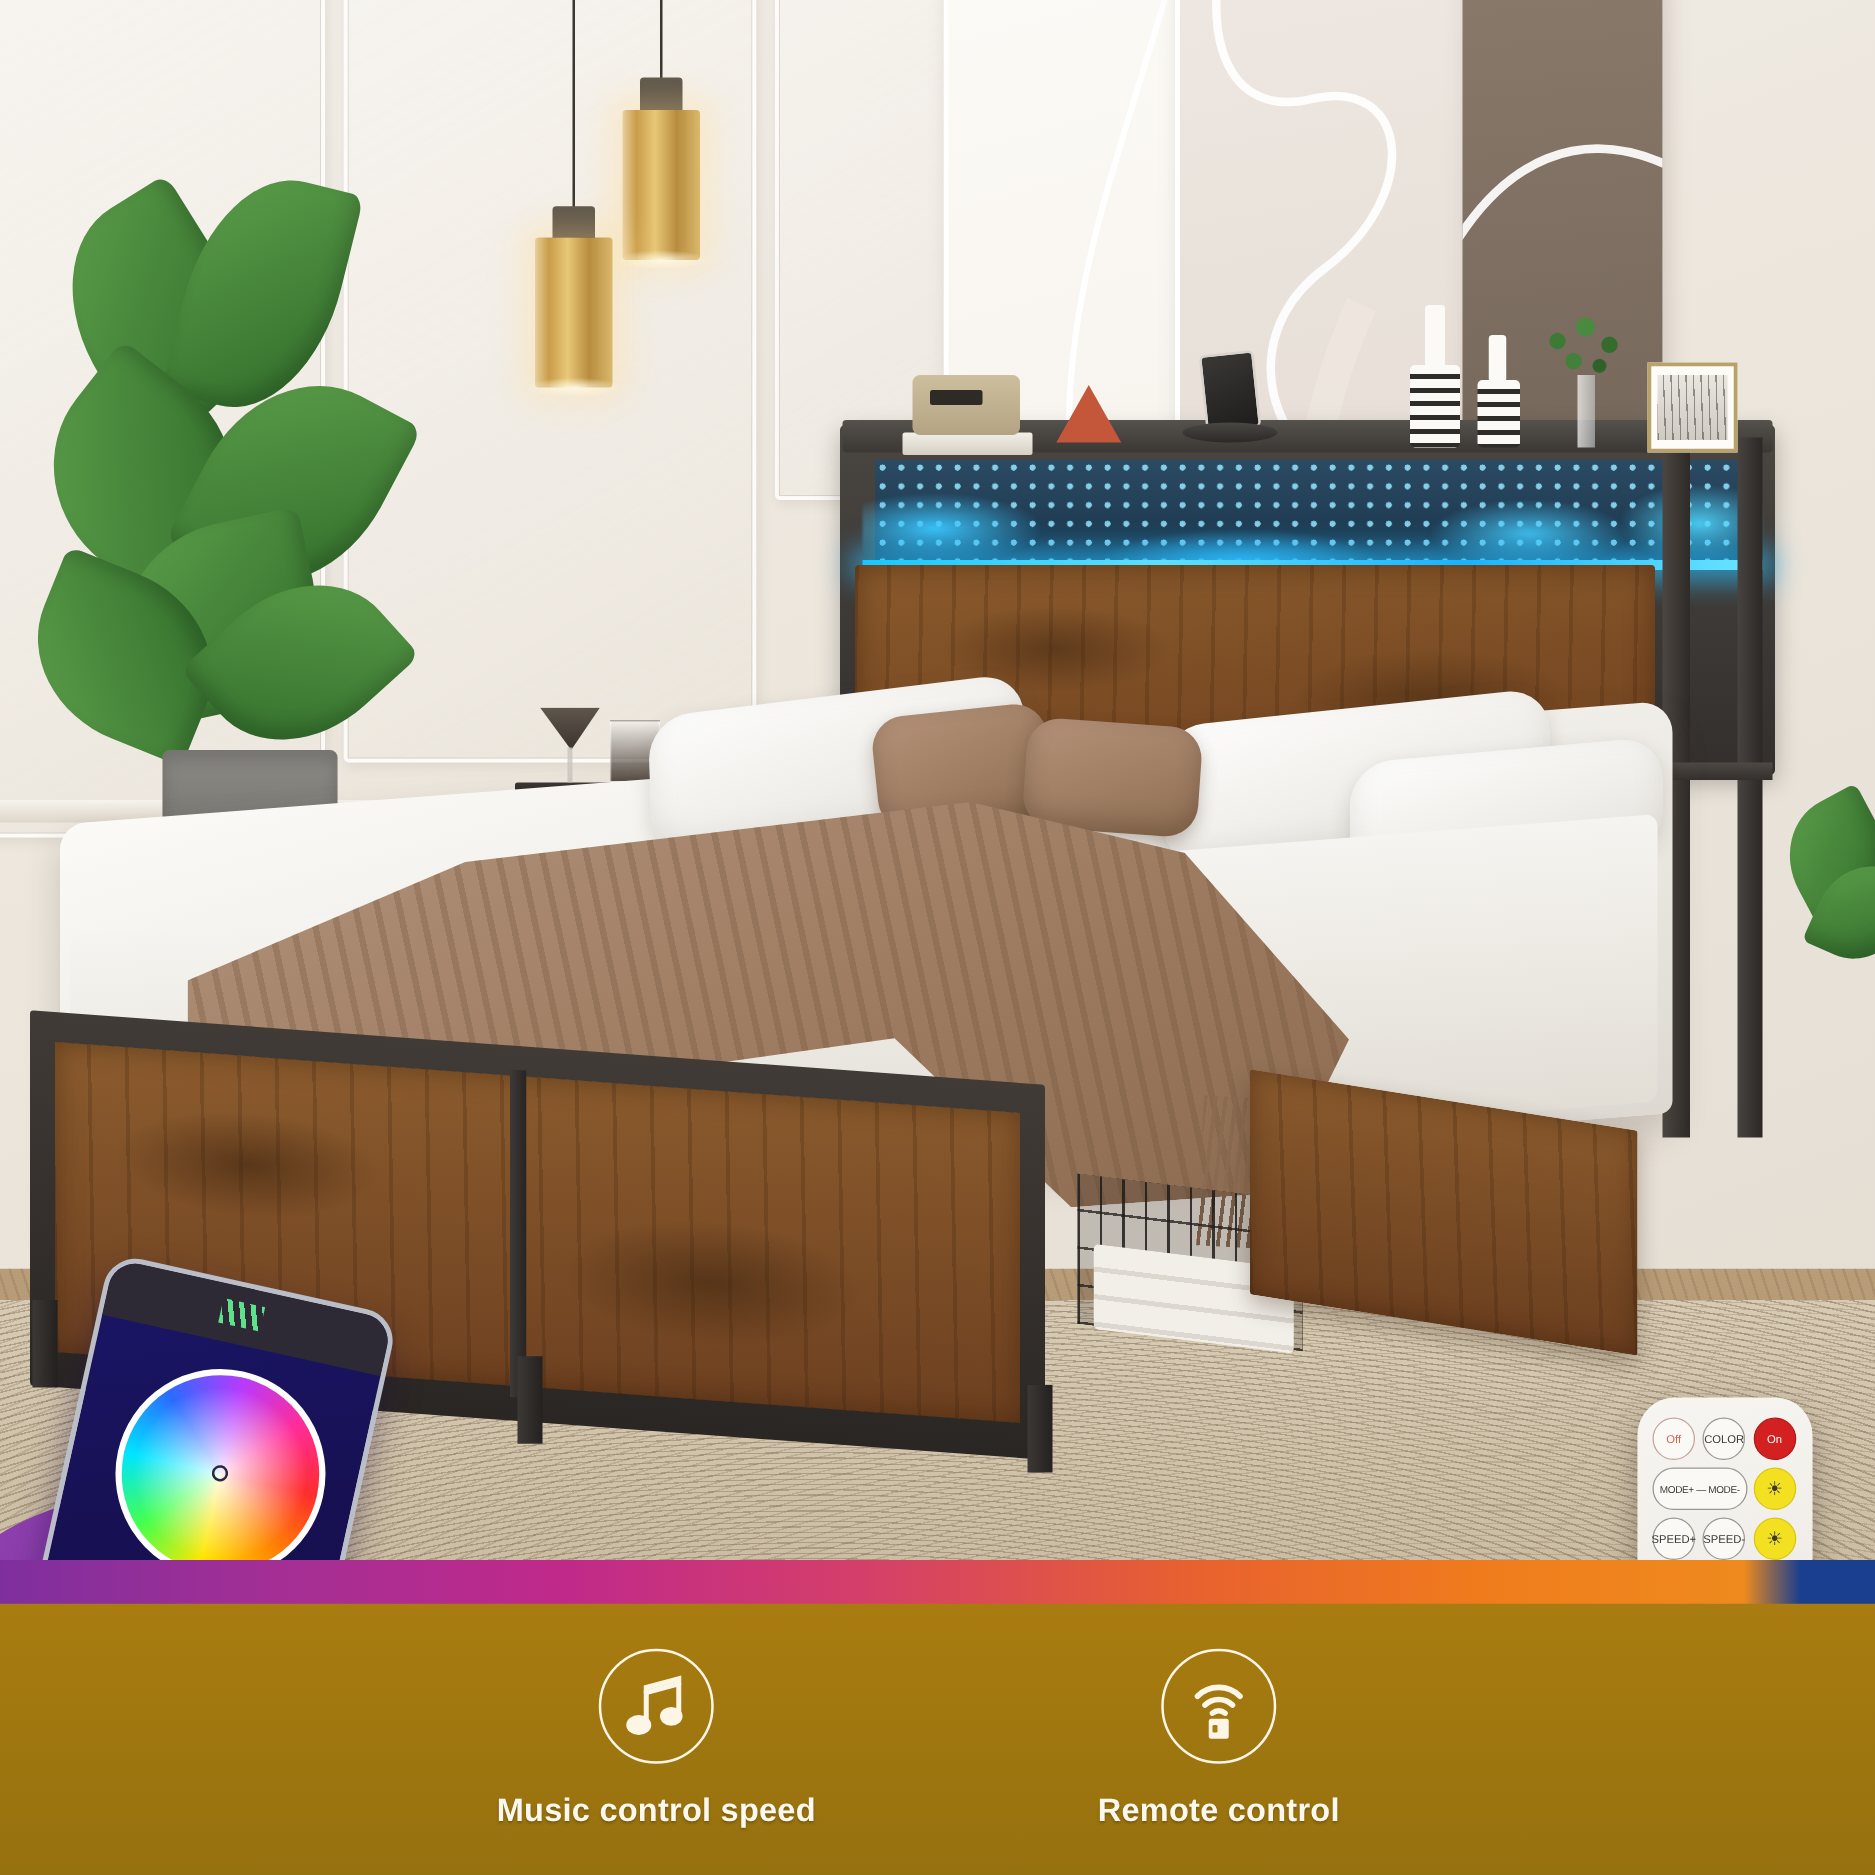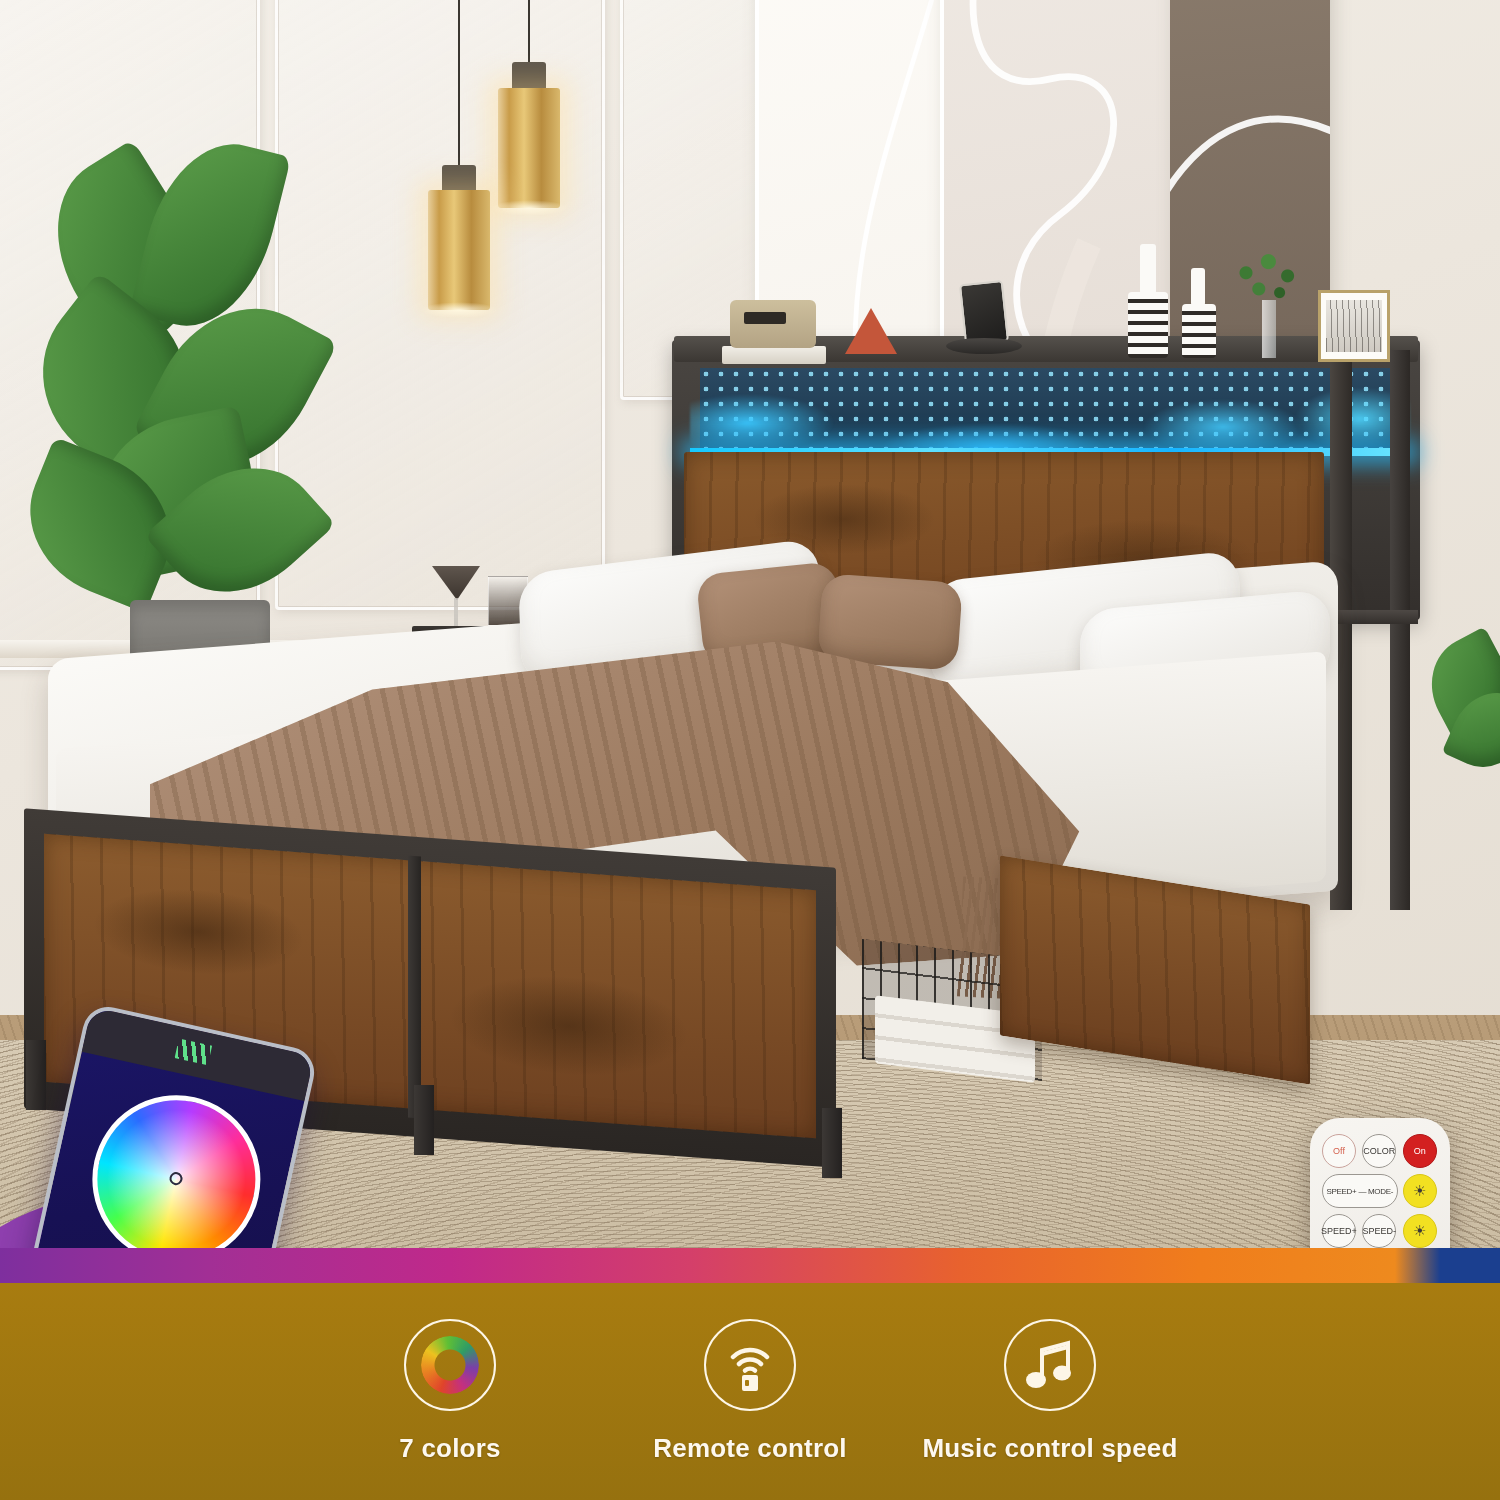--- a/index.html
+++ b/index.html
@@ -421,21 +421,21 @@
       <span>∿∿</span>
     </div>
   </div>
 
   <div class="remote">
     <div class="rm-grid">
       <div class="rm-btn" style="color:#d4624f;border-color:#c9a39c">Off</div>
       <div class="rm-btn">COLOR</div>
       <div class="rm-btn" style="background:#d32020;border-color:#b01818;color:#fff">On</div>
 
-      <div class="rm-btn rm-wide">SPEED+ — MODE-</div>
+      <div class="rm-btn rm-wide">MODE+ — MODE-</div>
       <div class="rm-btn" style="background:#f2e021;border-color:#d9c617;font-size:15px">☀</div>
 
       <div class="rm-btn">SPEED+</div>
       <div class="rm-btn">SPEED-</div>
       <div class="rm-btn" style="background:#f2e021;border-color:#d9c617;font-size:15px">☀</div>
 
       <div class="rm-btn" style="border-color:#d85656;font-size:13px">R</div>
       <div class="rm-btn" style="border-color:#4aa85a;font-size:13px">G</div>
       <div class="rm-btn" style="border-color:#2f3f8f;font-size:13px">B</div>
 
@@ -459,48 +459,42 @@
       <span>2.4G RF</span>
       <span>◠</span>
     </div>
   </div>
 
   <div class="grad-strip"></div>
   <div class="gold-bar"></div>
 
   <div class="features">
 
+
     <div class="feat">
       <div class="feat-icon-wrap">
-        <div class="ring7"></div>
+        <svg width="52" height="54" viewBox="0 0 52 54">
+          <path d="M18 40 V12 L44 5 V33" stroke="#fdf6e7" stroke-width="4" fill="none" stroke-linecap="round"></path>
+          <path d="M18 16 L44 9" stroke="#fdf6e7" stroke-width="4" fill="none" stroke-linecap="round"></path>
+          <ellipse cx="12" cy="42" rx="10" ry="8" fill="#fdf6e7"></ellipse>
+          <ellipse cx="38" cy="35" rx="9" ry="7.5" fill="#fdf6e7"></ellipse>
+        </svg>
       </div>
-      <div class="feat-label">7 colors</div>
+      <div class="feat-label">Music control speed</div>
     </div>
 
     <div class="feat">
       <div class="feat-icon-wrap">
         <svg width="54" height="56" viewBox="0 0 54 56">
           <path d="M10 20 A24 24 0 0 1 44 20" stroke="#fdf6e7" stroke-width="4.5" fill="none" stroke-linecap="round"></path>
           <path d="M16 27 A16 16 0 0 1 38 27" stroke="#fdf6e7" stroke-width="4.5" fill="none" stroke-linecap="round"></path>
           <path d="M22 33.5 A8 8 0 0 1 32 33.5" stroke="#fdf6e7" stroke-width="4.5" fill="none" stroke-linecap="round"></path>
           <rect x="19" y="38" width="16" height="16" rx="2" fill="#fdf6e7"></rect>
           <rect x="22" y="43" width="4" height="6" rx="1" fill="#a87c10"></rect>
         </svg>
       </div>
       <div class="feat-label">Remote control</div>
     </div>
 
-    <div class="feat">
-      <div class="feat-icon-wrap">
-        <svg width="52" height="54" viewBox="0 0 52 54">
-          <path d="M18 40 V12 L44 5 V33" stroke="#fdf6e7" stroke-width="4" fill="none" stroke-linecap="round"></path>
-          <path d="M18 16 L44 9" stroke="#fdf6e7" stroke-width="4" fill="none" stroke-linecap="round"></path>
-          <ellipse cx="12" cy="42" rx="10" ry="8" fill="#fdf6e7"></ellipse>
-          <ellipse cx="38" cy="35" rx="9" ry="7.5" fill="#fdf6e7"></ellipse>
-        </svg>
-      </div>
-      <div class="feat-label">Music control speed</div>
-    </div>
-
 
   </div>
 
 </div>
 
 </body></html>

